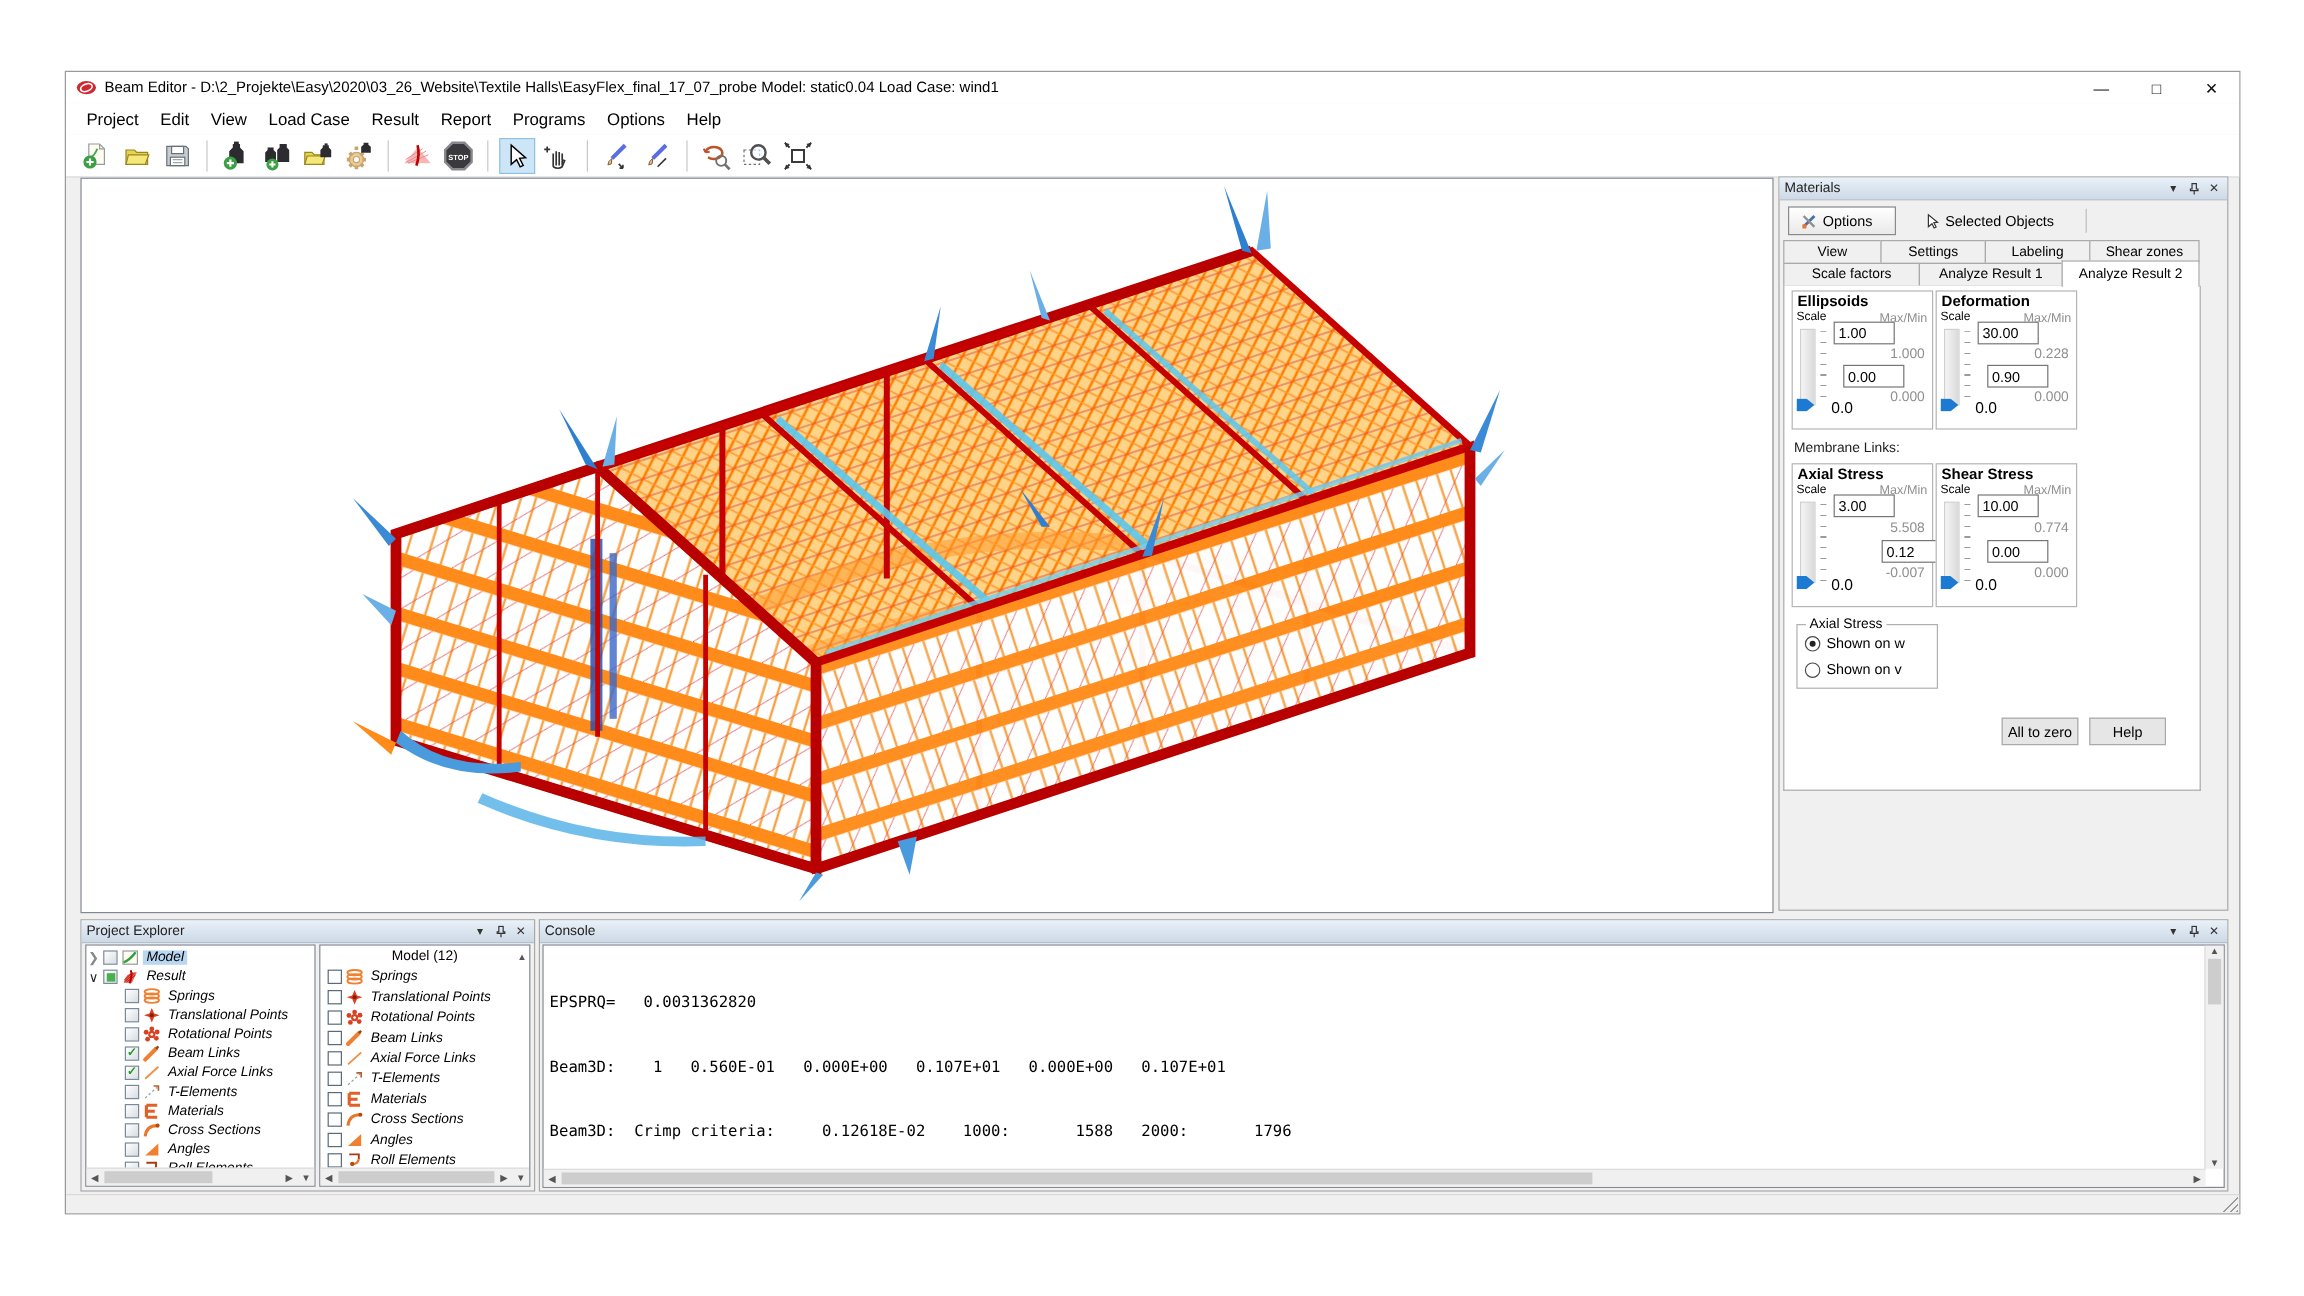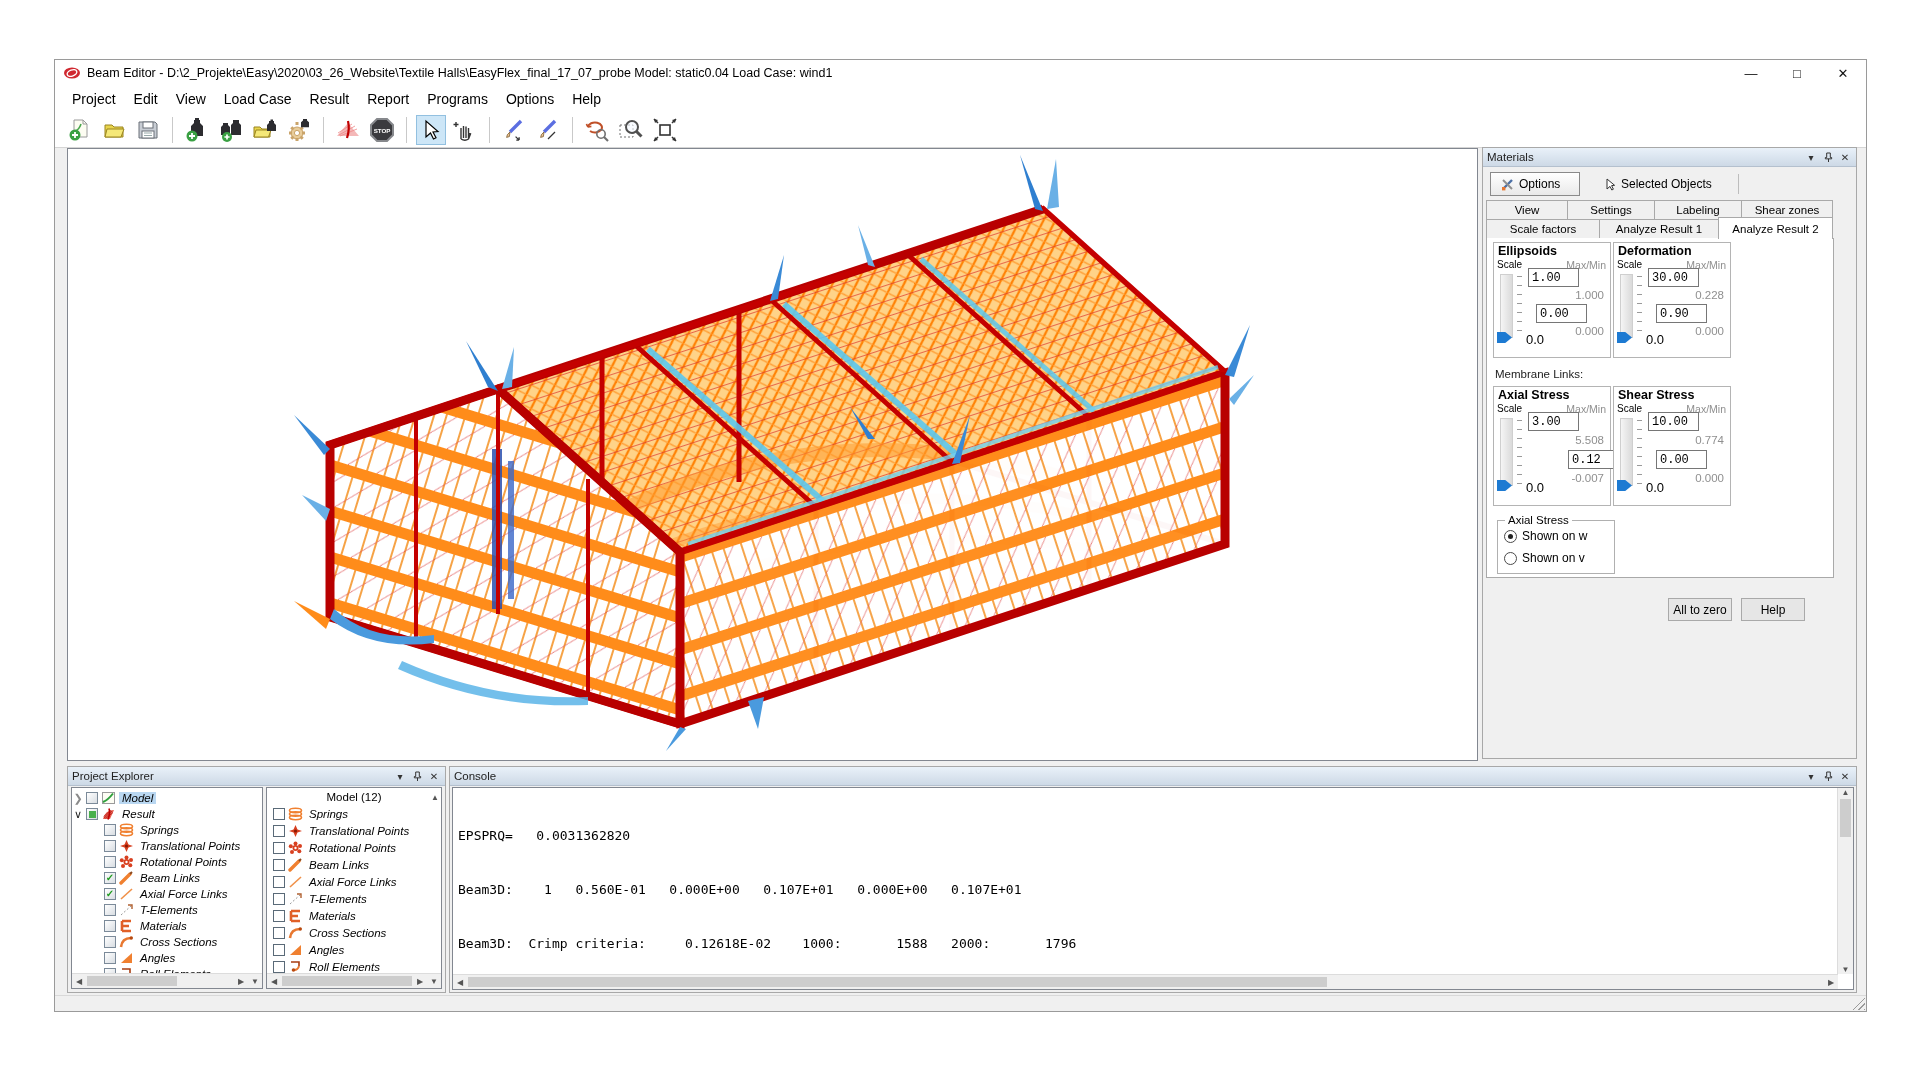--- a/index.html
+++ b/index.html
@@ -22,30 +22,30 @@
   
   .dockhead{position:absolute;left:0;top:0;right:0;height:19px;background:linear-gradient(#e9f1f9,#cdd9e6);border-bottom:1px solid #b4c0ce;display:flex;align-items:center;padding:0 4px;box-sizing:border-box;font-size:11.5px;color:#222;}
   .dockhead .sp{flex:1;}
   .hicon{width:14px;height:13px;display:flex;align-items:center;justify-content:center;font-size:10px;color:#333;margin-left:3px;}
   
   #params{left:1427px;top:87px;width:375px;height:612px;background:#f0f0f0;border:1px solid #a8a8a8;box-sizing:border-box;}
   .otab{position:absolute;top:24px;height:24px;display:flex;align-items:center;font-size:12px;padding:0 10px;}
   .otab.on{border:1px solid #8a8a8a;background:linear-gradient(#fff,#e9e9e9);box-sizing:border-box;}
   .itab{position:absolute;height:20px;border:1px solid #a9a9a9;background:#f0f0f0;box-sizing:border-box;font-size:11.5px;display:flex;align-items:center;justify-content:center;}
   .itab.on{background:#fff;border-bottom:none;height:22px;z-index:3;}
-  #tabpage{left:3px;top:90px;width:348px;height:340px;background:#fff;border:1px solid #a9a9a9;border-top:none;box-sizing:border-box;}
+  #tabpage{left:3px;top:90px;width:348px;height:421px;background:#fff;border:1px solid #a9a9a9;border-top:none;box-sizing:border-box;}
   .sgroup{position:absolute;width:118px;height:116px;border:1px solid #b4b4b4;background:#fff;box-sizing:border-box;}
   .sgroup .gt{position:absolute;left:4px;top:1px;font-weight:bold;font-size:12.5px;}
   .sgroup .scl{position:absolute;left:3px;top:16px;font-size:10px;}
   .sgroup .mm{position:absolute;right:4px;top:16px;font-size:10.5px;color:#8f8f8f;}
   .strack{position:absolute;left:6px;top:31px;width:13px;height:64px;border:1px solid #cfcfcf;background:linear-gradient(90deg,#f5f5f5,#dadada);box-sizing:border-box;}
   .sticks{position:absolute;left:23px;top:33px;width:5px;height:62px;background:repeating-linear-gradient(#9a9a9a 0,#9a9a9a 1px,transparent 1px,transparent 9px);}
   .sthumb{position:absolute;left:3px;top:89px;width:15px;height:11px;background:#1d7ad2;clip-path:polygon(0 0,55% 0,100% 50%,55% 100%,0 100%);}
   .szero{position:absolute;left:32px;top:89px;font-size:13px;}
-  .sin{position:absolute;width:46px;height:17px;border:1px solid #767676;background:#fff;font-size:12px;font-family:Liberation Mono, monospace;padding:0 0 0 3px;box-sizing:content-box;}
+  .sin{position:absolute;width:46px;height:17px;border:1px solid #767676;background:#fff;font-size:12px;font-family:Liberation Sans, sans-serif;padding:0 0 0 3px;box-sizing:content-box;}
   .sval{position:absolute;font-size:11.5px;color:#8f8f8f;}
   .radiogrp{position:absolute;border:1px solid #b0b0b0;background:#fff;}
   .radiogrp .rt{position:absolute;left:7px;top:-7px;background:#fff;padding:0 3px;font-size:11.5px;}
   .radio{position:absolute;display:flex;align-items:center;font-size:12px;}
   .rdot{width:13px;height:13px;border:1px solid #4a4a4a;border-radius:50%;margin-right:5px;display:flex;align-items:center;justify-content:center;box-sizing:border-box;}
   .rdot.on::after{content:"";width:5px;height:5px;border-radius:50%;background:#222;}
   .pbtn{position:absolute;width:64px;height:23px;background:#e6e6e6;border:1px solid #a9a9a9;box-sizing:border-box;font-size:12px;display:flex;align-items:center;justify-content:center;}
   
   #pexp{left:12px;top:706px;width:379px;height:227px;background:#f0f0f0;border:1px solid #a8a8a8;box-sizing:border-box;}
   .subpanel{position:absolute;top:20px;bottom:3px;background:#fff;border:1px solid #828790;box-sizing:border-box;overflow:hidden;}

